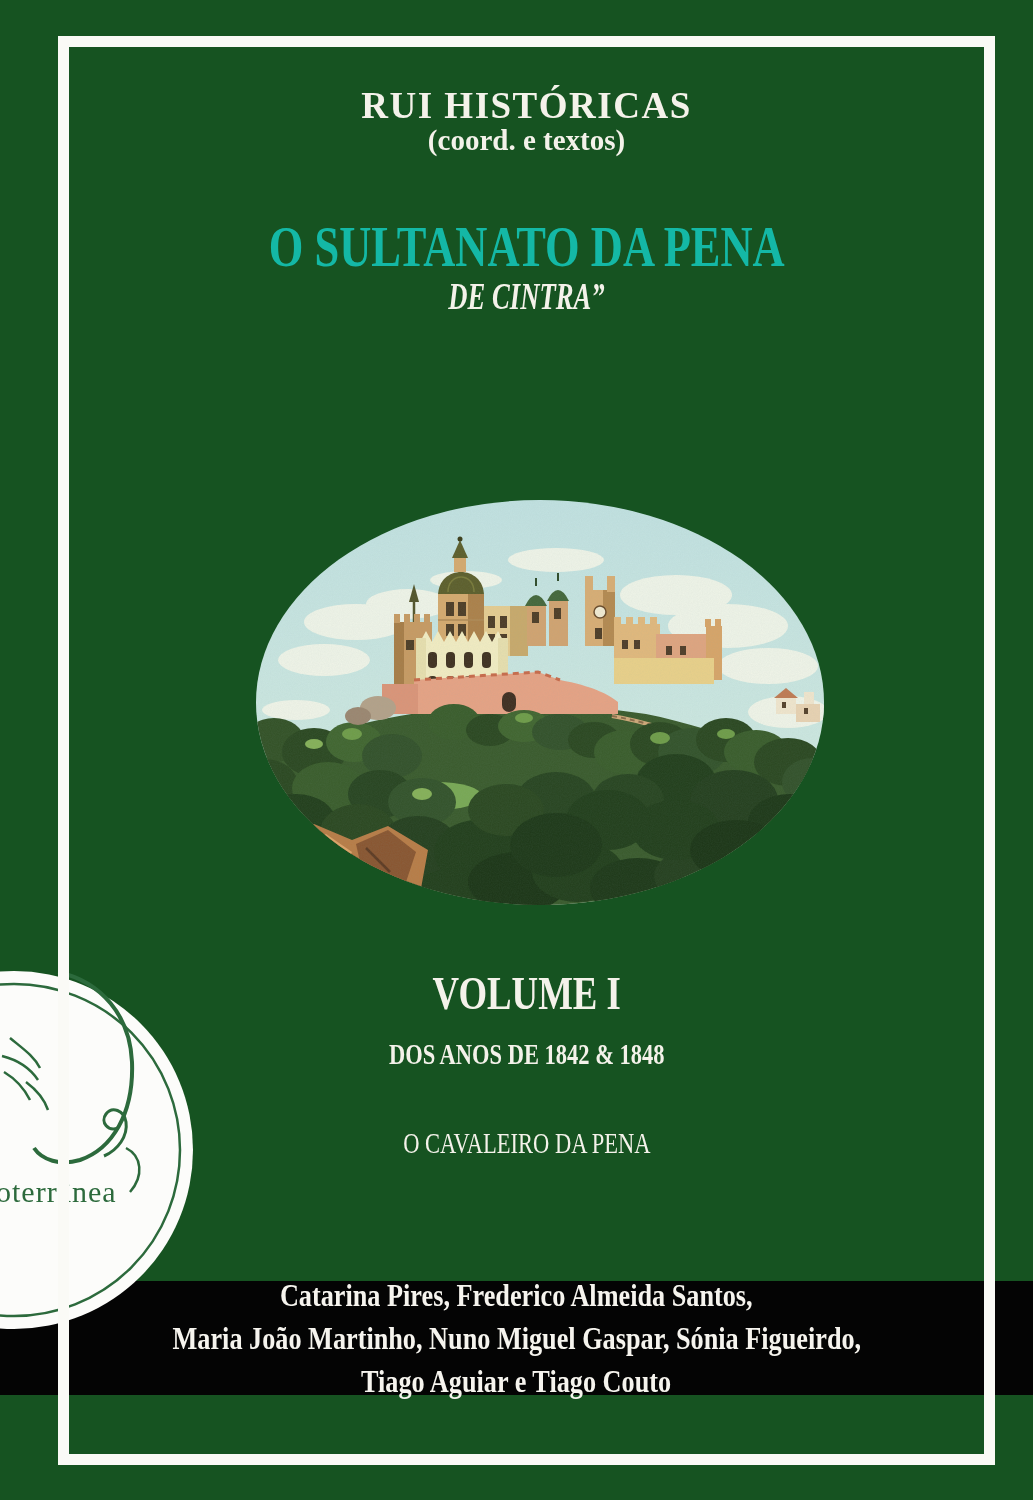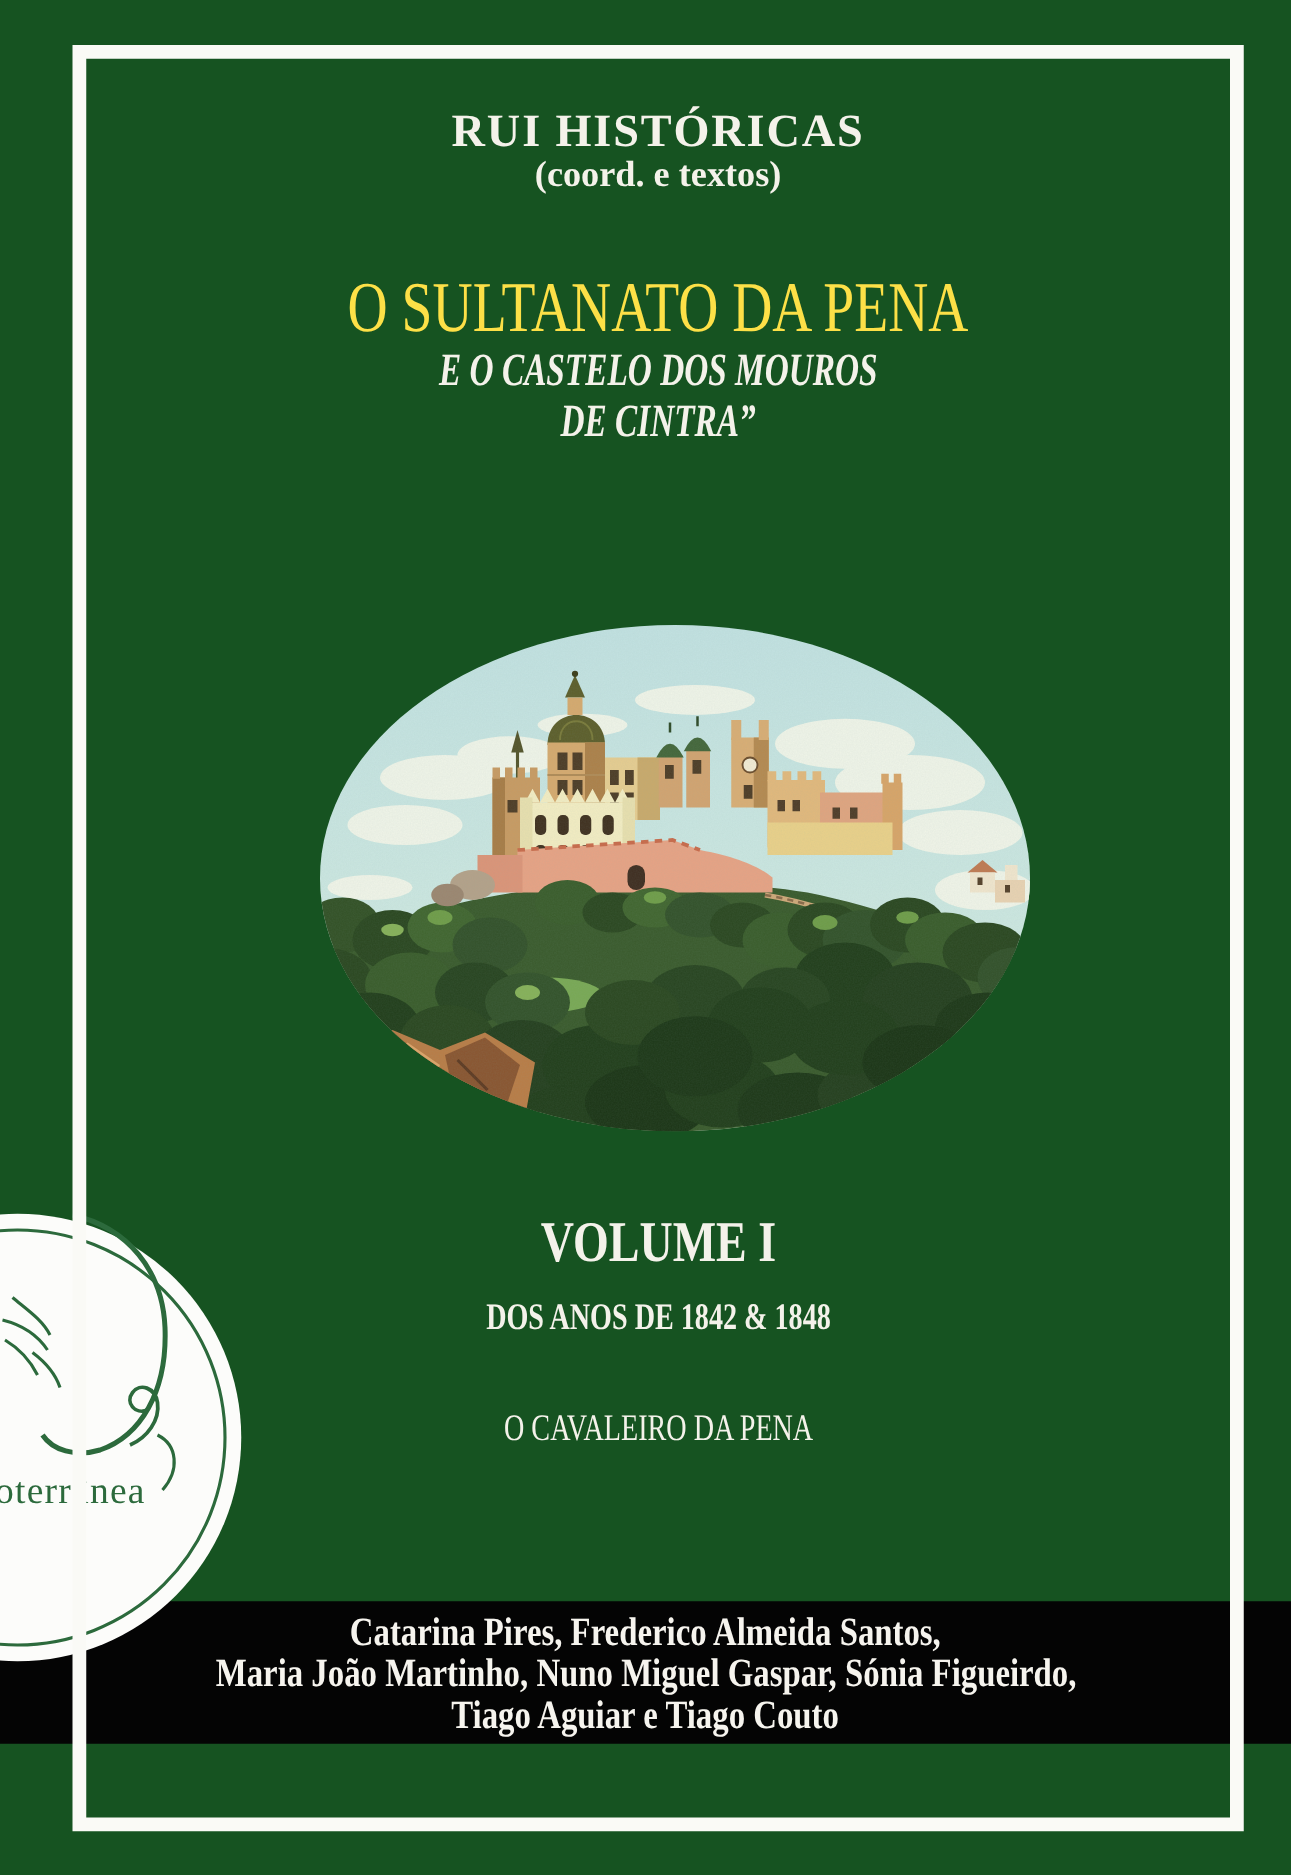--- a/index.html
+++ b/index.html
@@ -11,38 +11,38 @@
   .frame{
     position:absolute; left:58px; top:36px; width:937px; height:1429px;
     box-sizing:border-box; border:11px solid #fafaf6; z-index:40; pointer-events:none;
   }
   .content{ position:absolute; left:58px; top:0; width:937px; z-index:15; }
   .tline{ position:absolute; left:0; width:100%; text-align:center; color:#f4f2ea; }
   .cond{ display:inline-block; white-space:nowrap; transform-origin:50% 50%; }
 
   .author-name{ top:84px; font-size:37px; font-weight:bold; letter-spacing:1.5px; line-height:44px;}
   .author-role{ top:123px; font-size:29px; font-weight:bold; line-height:34px;}
-  .main-title{ top:214px; font-size:57px; font-weight:normal; color:#fde047; line-height:66px;}
+  .main-title{ top:214px; font-size:57px; font-weight:bold; color:#14b8a6; line-height:66px;}
   .main-title .cond{ transform:scaleX(0.78); }
   .subtitle{ top:276px; font-size:37px; font-weight:bold; font-style:italic; line-height:41px;}
   .subtitle .cond{ transform:scaleX(0.72); }
   .volume{ top:968px; font-size:46px; font-weight:bold; line-height:52px;}
   .volume .cond{ transform:scaleX(0.80); }
   .series{ top:1038px; font-size:30px; font-weight:bold; line-height:31px;}
   .series .cond{ transform:scaleX(0.75); }
   .collection{ top:1126px; font-size:30px; font-weight:normal; line-height:34px;}
   .collection .cond{ transform:scaleX(0.75); }
 
   .oval-illustration{ position:absolute; left:256px; top:500px; z-index:5; }
 
   .authors-bar{
     position:absolute; left:0; top:1281px; width:1033px; height:114px;
     background:#040404; z-index:10;
     display:flex; flex-direction:column; justify-content:center;
-    color:#f6f4ee; font-weight:bold; font-size:32px; line-height:33px; text-align:center;
+    color:#f6f4ee; font-weight:bold; font-size:32px; line-height:33px; text-align:center;gap:10px;
   }
   .authors-bar .cond{ transform:scaleX(0.82); }
 
   .publisher-logo{ position:absolute; left:0; top:964px; z-index:30; }
 </style>
 </head>
 <body>
 
 <div class="cover">
 
@@ -272,21 +272,20 @@
       <span>RUI HISTÓRICAS</span>
     </div>
     <div class="tline author-role">
       <span>(coord. e textos)</span>
     </div>
 
     <div class="tline main-title">
       <span class="cond">O SULTANATO DA PENA</span>
     </div>
     <div class="tline subtitle">
-      <div><span class="cond">E O CASTELO DOS MOUROS</span></div>
       <div><span class="cond">DE CINTRA”</span></div>
     </div>
 
     <div class="tline volume">
       <span class="cond">VOLUME I</span>
     </div>
     <div class="tline series">
       <div><span class="cond">DOS ANOS DE 1842 &amp; 1848</span></div>
     </div>
     <div class="tline collection">

